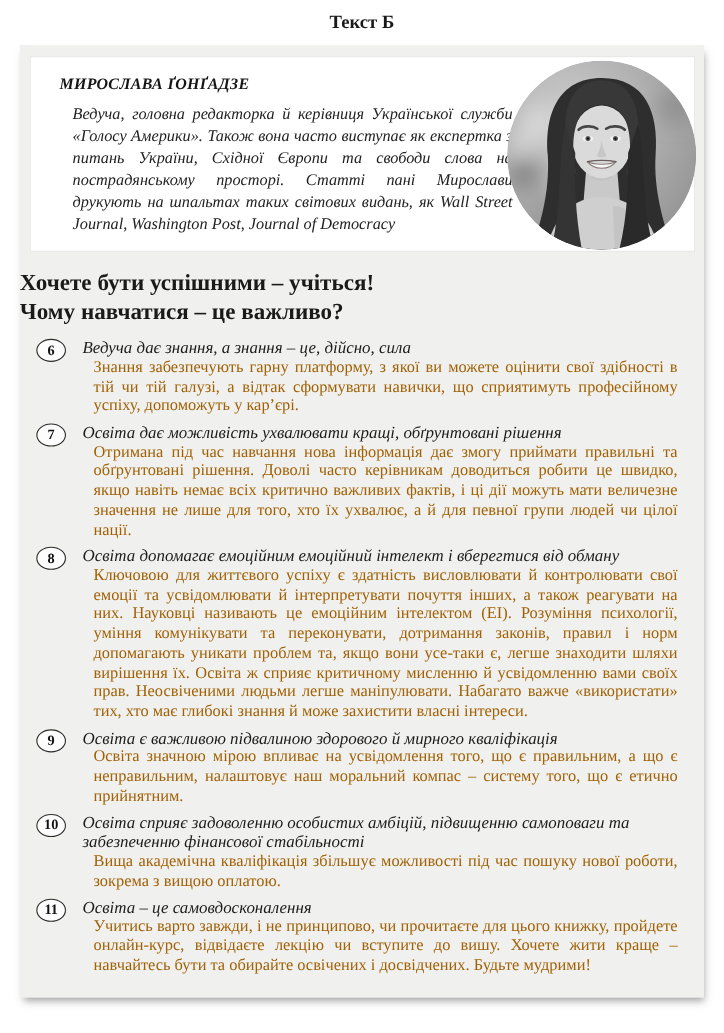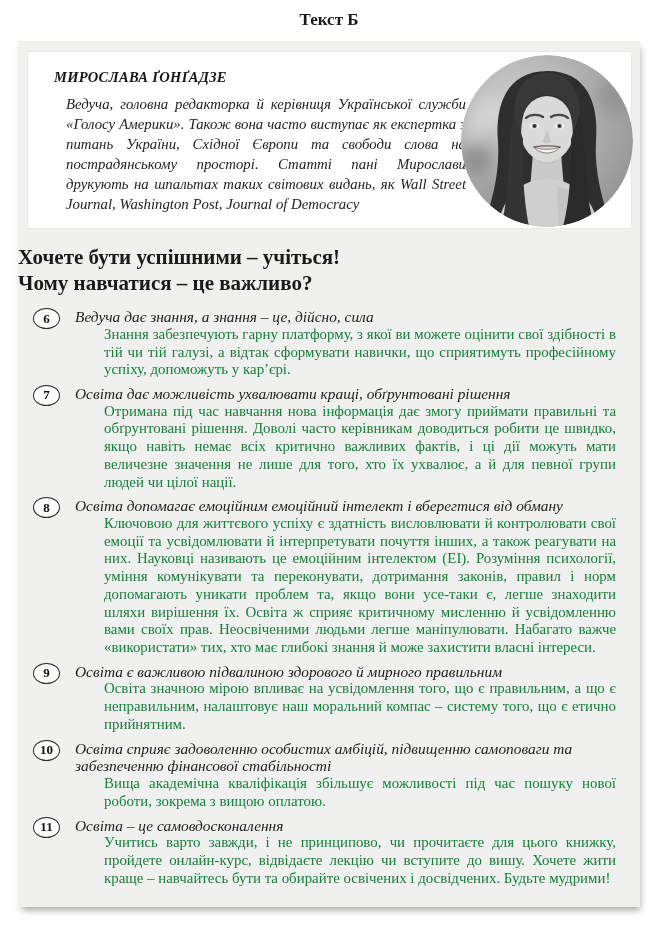--- a/index.html
+++ b/index.html
@@ -98,25 +98,25 @@
     color: #111;
     box-sizing: border-box;
   }
   .item-title {
     font-style: italic;
     font-size: 15.4px;
     line-height: 17.8px;
     color: #1c1c1c;
   }
   .item-body {
-    margin: 0 0 0 29px;
+    margin: 0 0 0 10px;
     font-size: 14.9px;
     line-height: 17.7px;
     text-align: justify;
-    color: #15803d;
+    color: #a16207;
   }
 </style>
 </head>
 <body>
 
 <div class="page-title">Текст Б</div>
 
 <div class="panel">
 
   <div class="bio-card">
@@ -204,21 +204,21 @@
     </li>
 
     <li class="item">
       <span class="num-badge">8</span>
       <div class="item-title">Освіта допомагає емоційним емоційний інтелект і вберегтися від обману</div>
       <p class="item-body">Ключовою для життєвого успіху є здатність висловлювати й контролювати свої емоції та усвідомлювати й інтерпретувати почуття інших, а також реагувати на них. Науковці називають це емоційним інтелектом (ЕІ). Розуміння психології, уміння комунікувати та переконувати, дотримання законів, правил і норм допомагають уникати проблем та, якщо вони усе-таки є, легше знаходити шляхи вирішення їх. Освіта ж сприяє критичному мисленню й усвідомленню вами своїх прав. Неосвіченими людьми легше маніпулювати. Набагато важче «використати» тих, хто має глибокі знання й може захистити власні інтереси.</p>
     </li>
 
     <li class="item">
       <span class="num-badge">9</span>
-      <div class="item-title">Освіта є важливою підвалиною здорового й мирного правильним</div>
+      <div class="item-title">Освіта є важливою підвалиною здорового й мирного кваліфікація</div>
       <p class="item-body">Освіта значною мірою впливає на усвідомлення того, що є правильним, а що є неправильним, налаштовує наш моральний компас – систему того, що є етично прийнятним.</p>
     </li>
 
     <li class="item">
       <span class="num-badge">10</span>
       <div class="item-title">Освіта сприяє задоволенню особистих амбіцій, підвищенню самоповаги та забезпеченню фінансової стабільності</div>
       <p class="item-body">Вища академічна кваліфікація збільшує можливості під час пошуку нової роботи, зокрема з вищою оплатою.</p>
     </li>
 
     <li class="item">

